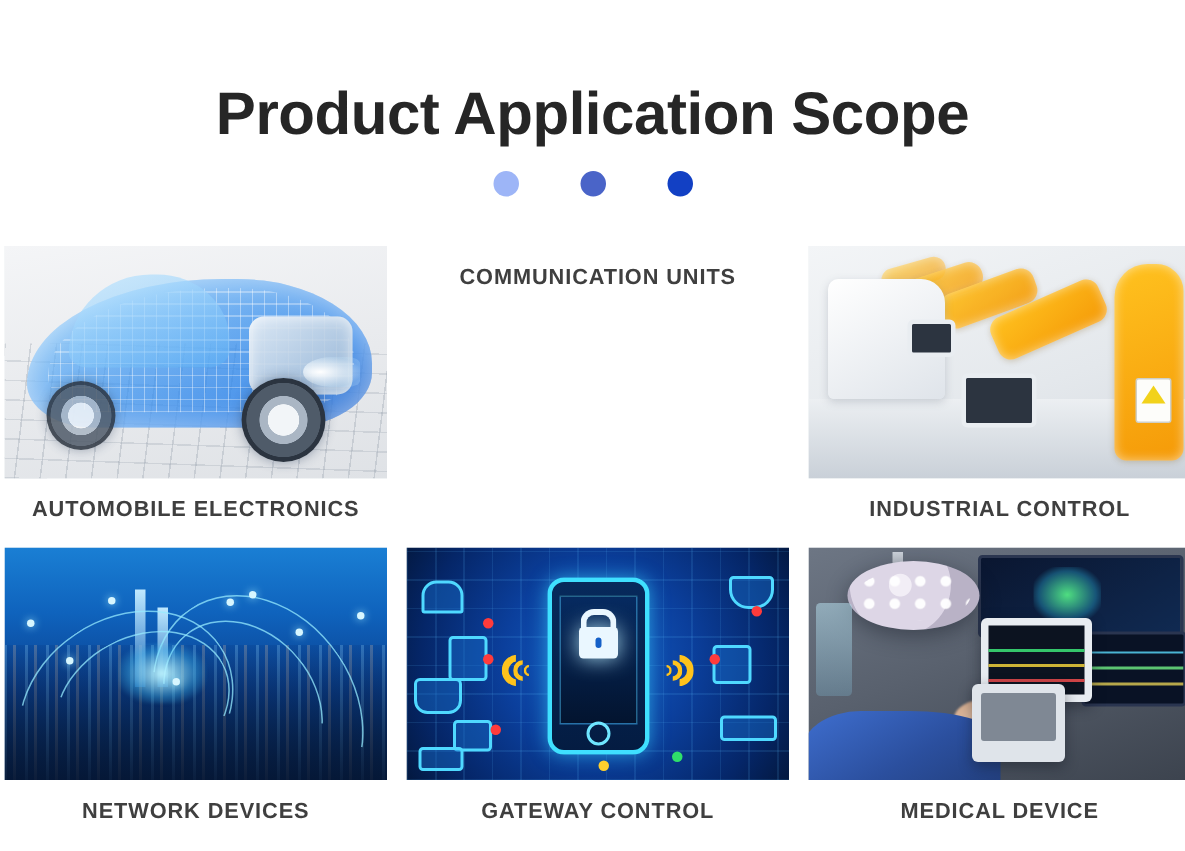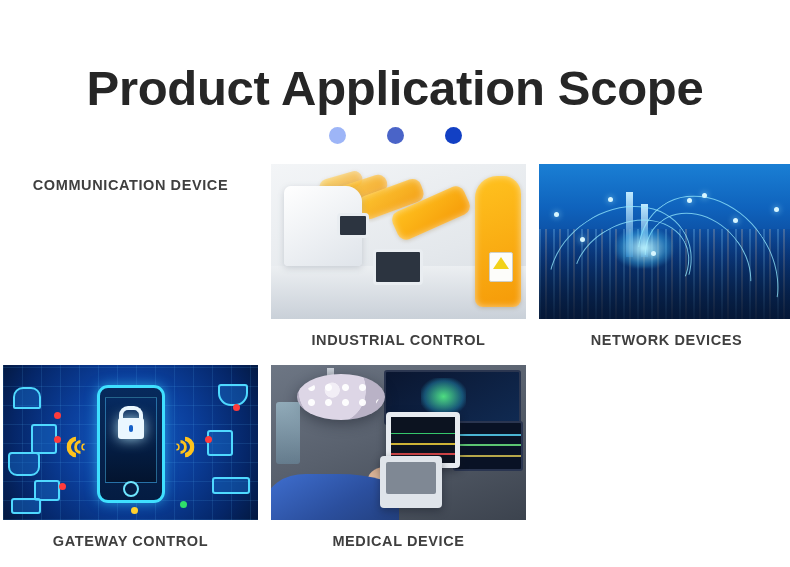--- a/index.html
+++ b/index.html
@@ -12,25 +12,25 @@
     height: 567px;
     overflow: hidden;
     font-family: "Liberation Sans", sans-serif;
     position: relative;
   }
 
   
   .page-title {
     text-align: center;
     font-family: "Liberation Sans", sans-serif;
-    font-size: 49px;
+    font-size: 40px;
     font-weight: bold;
     color: #262626;
     letter-spacing: -0.3px;
-    margin: 16px;
+    margin: 4px;
     padding-top: 50px;
     line-height: 44px;
     white-space: nowrap;
   }
 
   .dots-row {
     display: flex;
     justify-content: center;
     align-items: center;
     gap: 41px;
@@ -421,23 +421,37 @@
 <h1 class="page-title">Product Application Scope</h1>
 
 <div class="dots-row">
   <span class="dot" style="background: rgb(157, 181, 247);"></span>
   <span class="dot" style="background: rgb(74, 100, 200);"></span>
   <span class="dot" style="background: rgb(18, 64, 196);"></span>
 </div>
 
 <div class="card-grid">
 
-
   <div class="card">
-    <div class="card-label">COMMUNICATION DEVICE</div>
+    <div class="card-media">
+      <div class="art-car">
+        <div class="floor-grid"></div>
+        <div class="body"></div>
+        <div class="cabin"></div>
+        <div class="engine"></div>
+        <div class="headlight"></div>
+        <div class="wheel rear"></div>
+        <div class="wheel front"></div>
+      </div>
+    </div>
+    <div class="card-label">AUTOMOBILE ELECTRONICS</div>
+  </div>
+
+  <div class="card">
+    <div class="card-label">COMMUNICATION UNITS</div>
   </div>
 
   <div class="card">
     <div class="card-media">
       <div class="art-robot">
         <div class="bench"></div>
         <div class="arm a5"></div>
         <div class="arm a4"></div>
         <div class="arm a3"></div>
         <div class="arm a2"></div>

